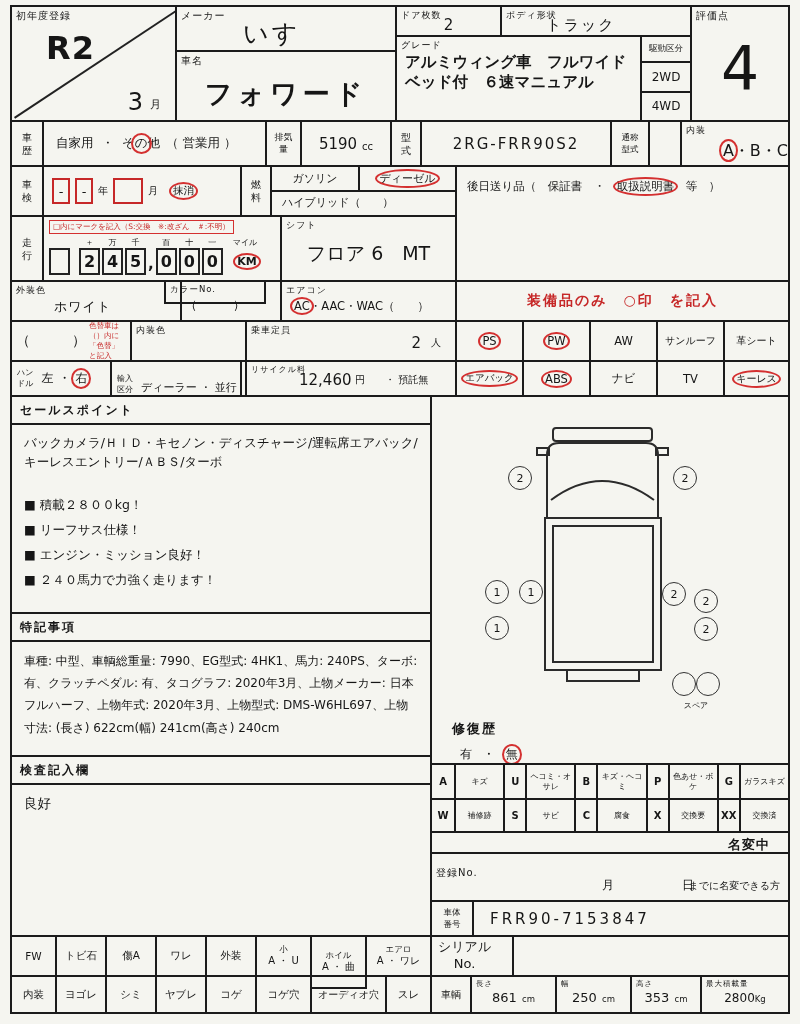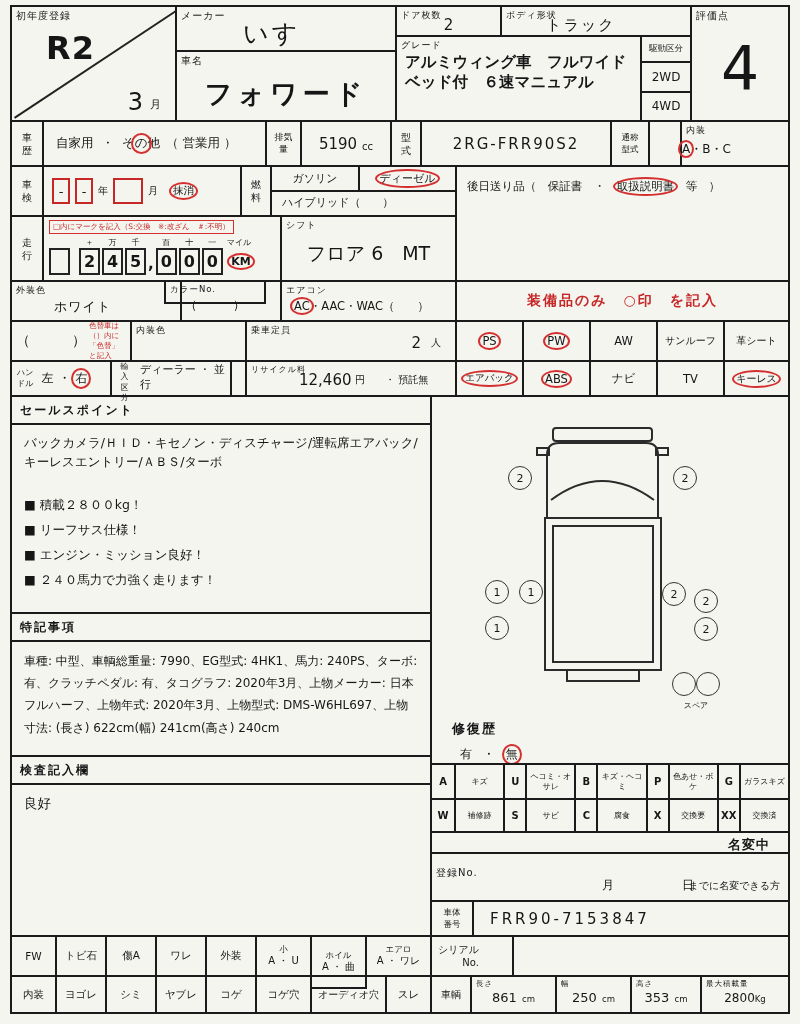--- a/index.html
+++ b/index.html
@@ -114,21 +114,21 @@
   <div class="cell center" style="left:420px;top:120px;width:192px;height:47px">
     <span style="font-size:15px;letter-spacing:2px">2RG-FRR90S2</span>
   </div>
   <div class="cell center" style="left:610px;top:120px;width:40px;height:47px">
     <span class="stack" style="font-size:8.5px">通称
 型式</span>
   </div>
   <div class="cell" style="left:648px;top:120px;width:34px;height:47px"></div>
   <div class="cell" style="left:680px;top:120px;width:110px;height:47px">
     <span class="toplbl" style="font-size:9px">内装</span>
-    <div style="position:absolute;left:0;right:0;top:19px;text-align:left;font-size:12px">
+    <div style="position:absolute;left:0;right:0;top:19px;text-align:right;font-size:16px">
       <span class="maru">A</span><span>・B・C</span>
     </div>
   </div>
 
   <div class="cell center" style="left:10px;top:165px;width:34px;height:52px">
     <span class="stack">車
 検</span>
   </div>
   <div class="cell" style="left:42px;top:165px;width:200px;height:52px;display:flex;align-items:center;gap:5px;padding-left:8px">
     <span class="sbox">-</span>
@@ -183,21 +183,21 @@
           <div class="dbox">0</div>
         </div>
       <div class="dcol">
           <div class="dhead">十</div>
           <div class="dbox">0</div>
         </div>
       <div class="dcol">
           <div class="dhead">一</div>
           <div class="dbox">0</div>
         </div>
-      <div class="dcol" style="margin-left:2px">
+      <div class="dcol" style="margin-left:8px">
         <div class="dhead">マイル</div>
         <div style="height:27px;display:flex;align-items:center;padding-left:4px;font-size:11px;font-weight:bold">
             <span class="maru">KM</span>
           </div>
       </div>
     </div>
   </div>
   <div class="cell" style="left:280px;top:215px;width:177px;height:67px">
     <span class="toplbl" style="font-size:9px">シフト</span>
     <div style="position:absolute;left:0;right:0;top:24px;text-align:center;font-size:19px">フロア 6　MT</div>
@@ -252,21 +252,21 @@
       <span style="font-size:10px">革シート</span>
     </div>
 
   <div class="cell" style="left:10px;top:360px;width:102px;height:37px;display:flex;align-items:center;padding-left:5px">
     <span class="stack" style="font-size:8px">ハン
 ドル</span>
     <span style="font-size:12px;margin-left:8px">左</span>
     <span style="font-size:12px;margin:0 5px">・</span>
     <span class="maru" style="font-size:12px">右</span>
   </div>
-  <div class="cell" style="left:110px;top:360px;width:122px;height:37px;display:flex;align-items:flex-start;padding-left:5px">
+  <div class="cell" style="left:110px;top:360px;width:132px;height:37px;display:flex;align-items:flex-end;padding-left:5px">
     <span class="stack" style="font-size:8px">輸入
 区分</span>
     <span style="font-size:11px;margin-left:8px">ディーラー ・ 並行</span>
   </div>
   <div class="cell" style="left:245px;top:360px;width:212px;height:37px">
     <span class="toplbl" style="font-size:8px">リサイクル料</span>
     <span style="position:absolute;left:52px;bottom:6px;font-size:15px">12,460</span>
     <span style="position:absolute;left:108px;bottom:8px;font-size:10px">円</span>
     <span style="position:absolute;left:138px;bottom:8px;font-size:10px">・ 預託無</span>
   </div>
@@ -398,21 +398,21 @@
         <span class="b">A ・ 曲</span>
       </div>
   </div>
   <div class="cell" style="left:365px;top:935px;width:67px;height:42px">
     <div class="mini2">
         <span class="t">エアロ</span>
         <span class="b">A ・ ワレ</span>
       </div>
   </div>
   <div class="cell" style="left:430px;top:935px;width:84px;height:42px;display:flex;align-items:center;padding-left:6px">
-    <span class="stack" style="font-size:10px;text-align:right">シリアル
+    <span class="stack" style="font-size:13px;text-align:center">シリアル
 No.</span>
   </div>
   <div class="cell" style="left:512px;top:935px;width:278px;height:42px"></div>
 
   <div class="cell center" style="left:10px;top:975px;width:47px;height:39px;font-size:10.5px">内装</div>
   <div class="cell center" style="left:55px;top:975px;width:52px;height:39px;font-size:10.5px">ヨゴレ</div>
   <div class="cell center" style="left:105px;top:975px;width:52px;height:39px;font-size:10.5px">シミ</div>
   <div class="cell center" style="left:155px;top:975px;width:52px;height:39px;font-size:10.5px">ヤブレ</div>
   <div class="cell center" style="left:205px;top:975px;width:52px;height:39px;font-size:10.5px">コゲ</div>
   <div class="cell center" style="left:255px;top:975px;width:57px;height:39px;font-size:10.5px">コゲ穴</div>

